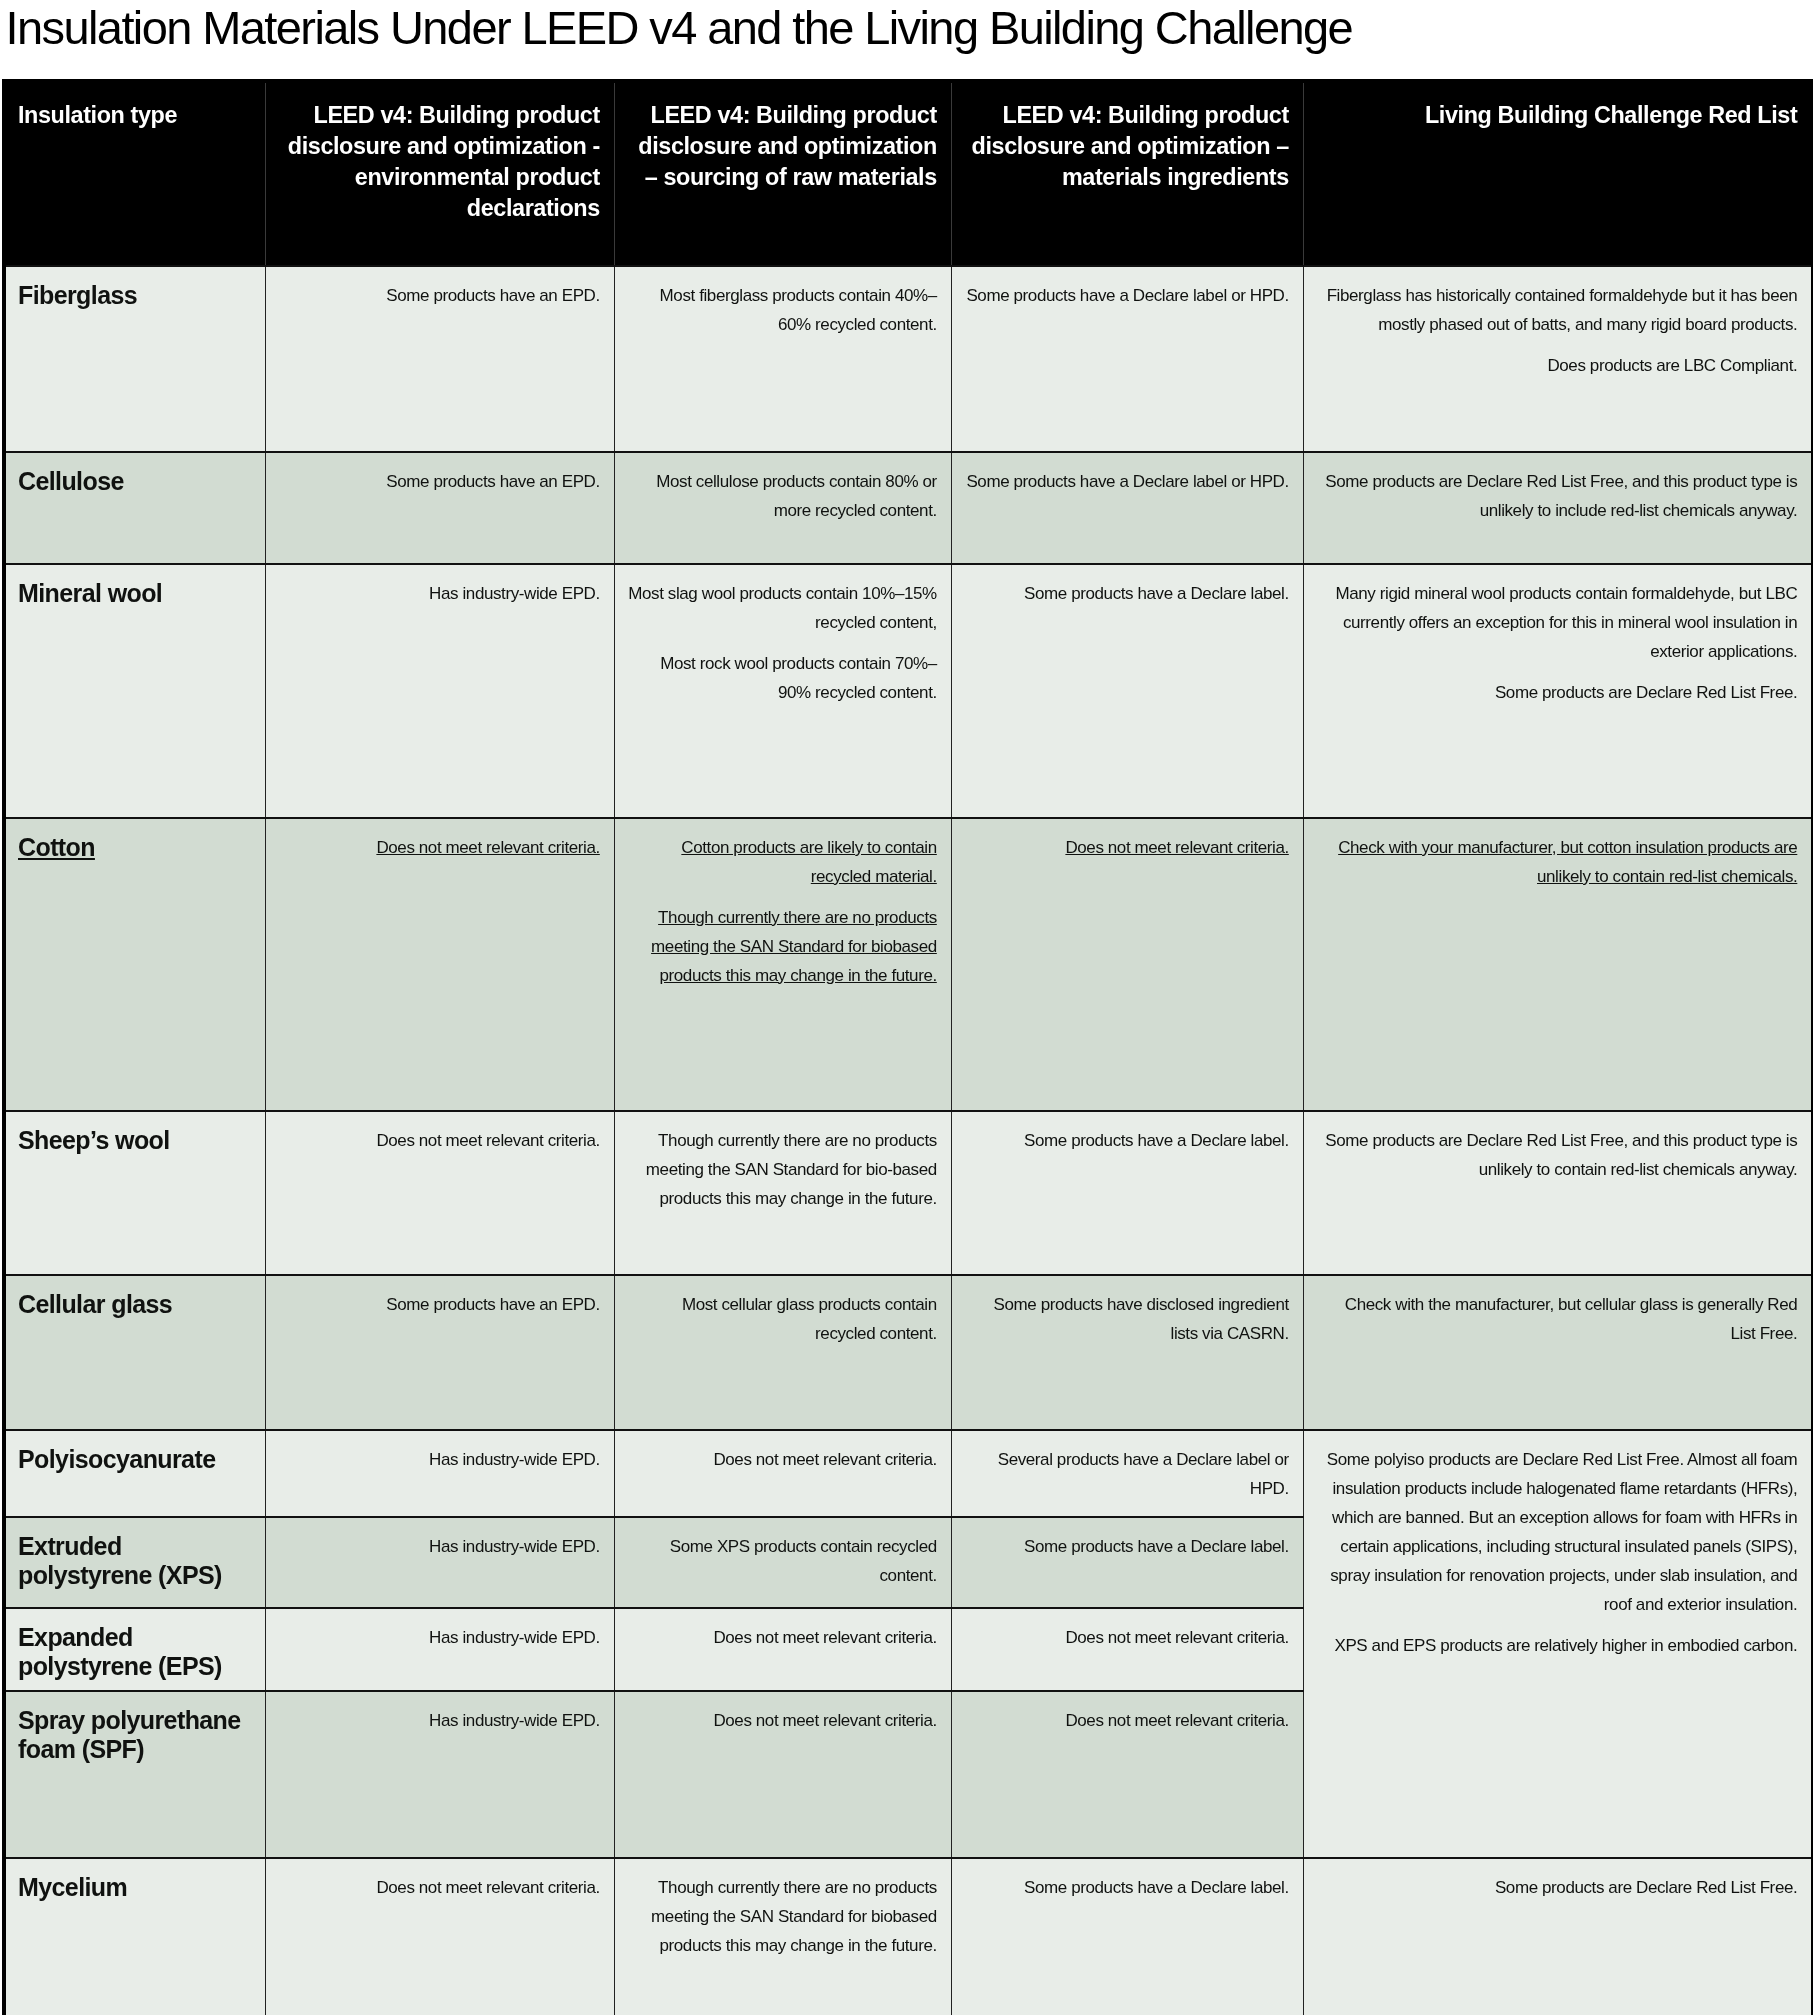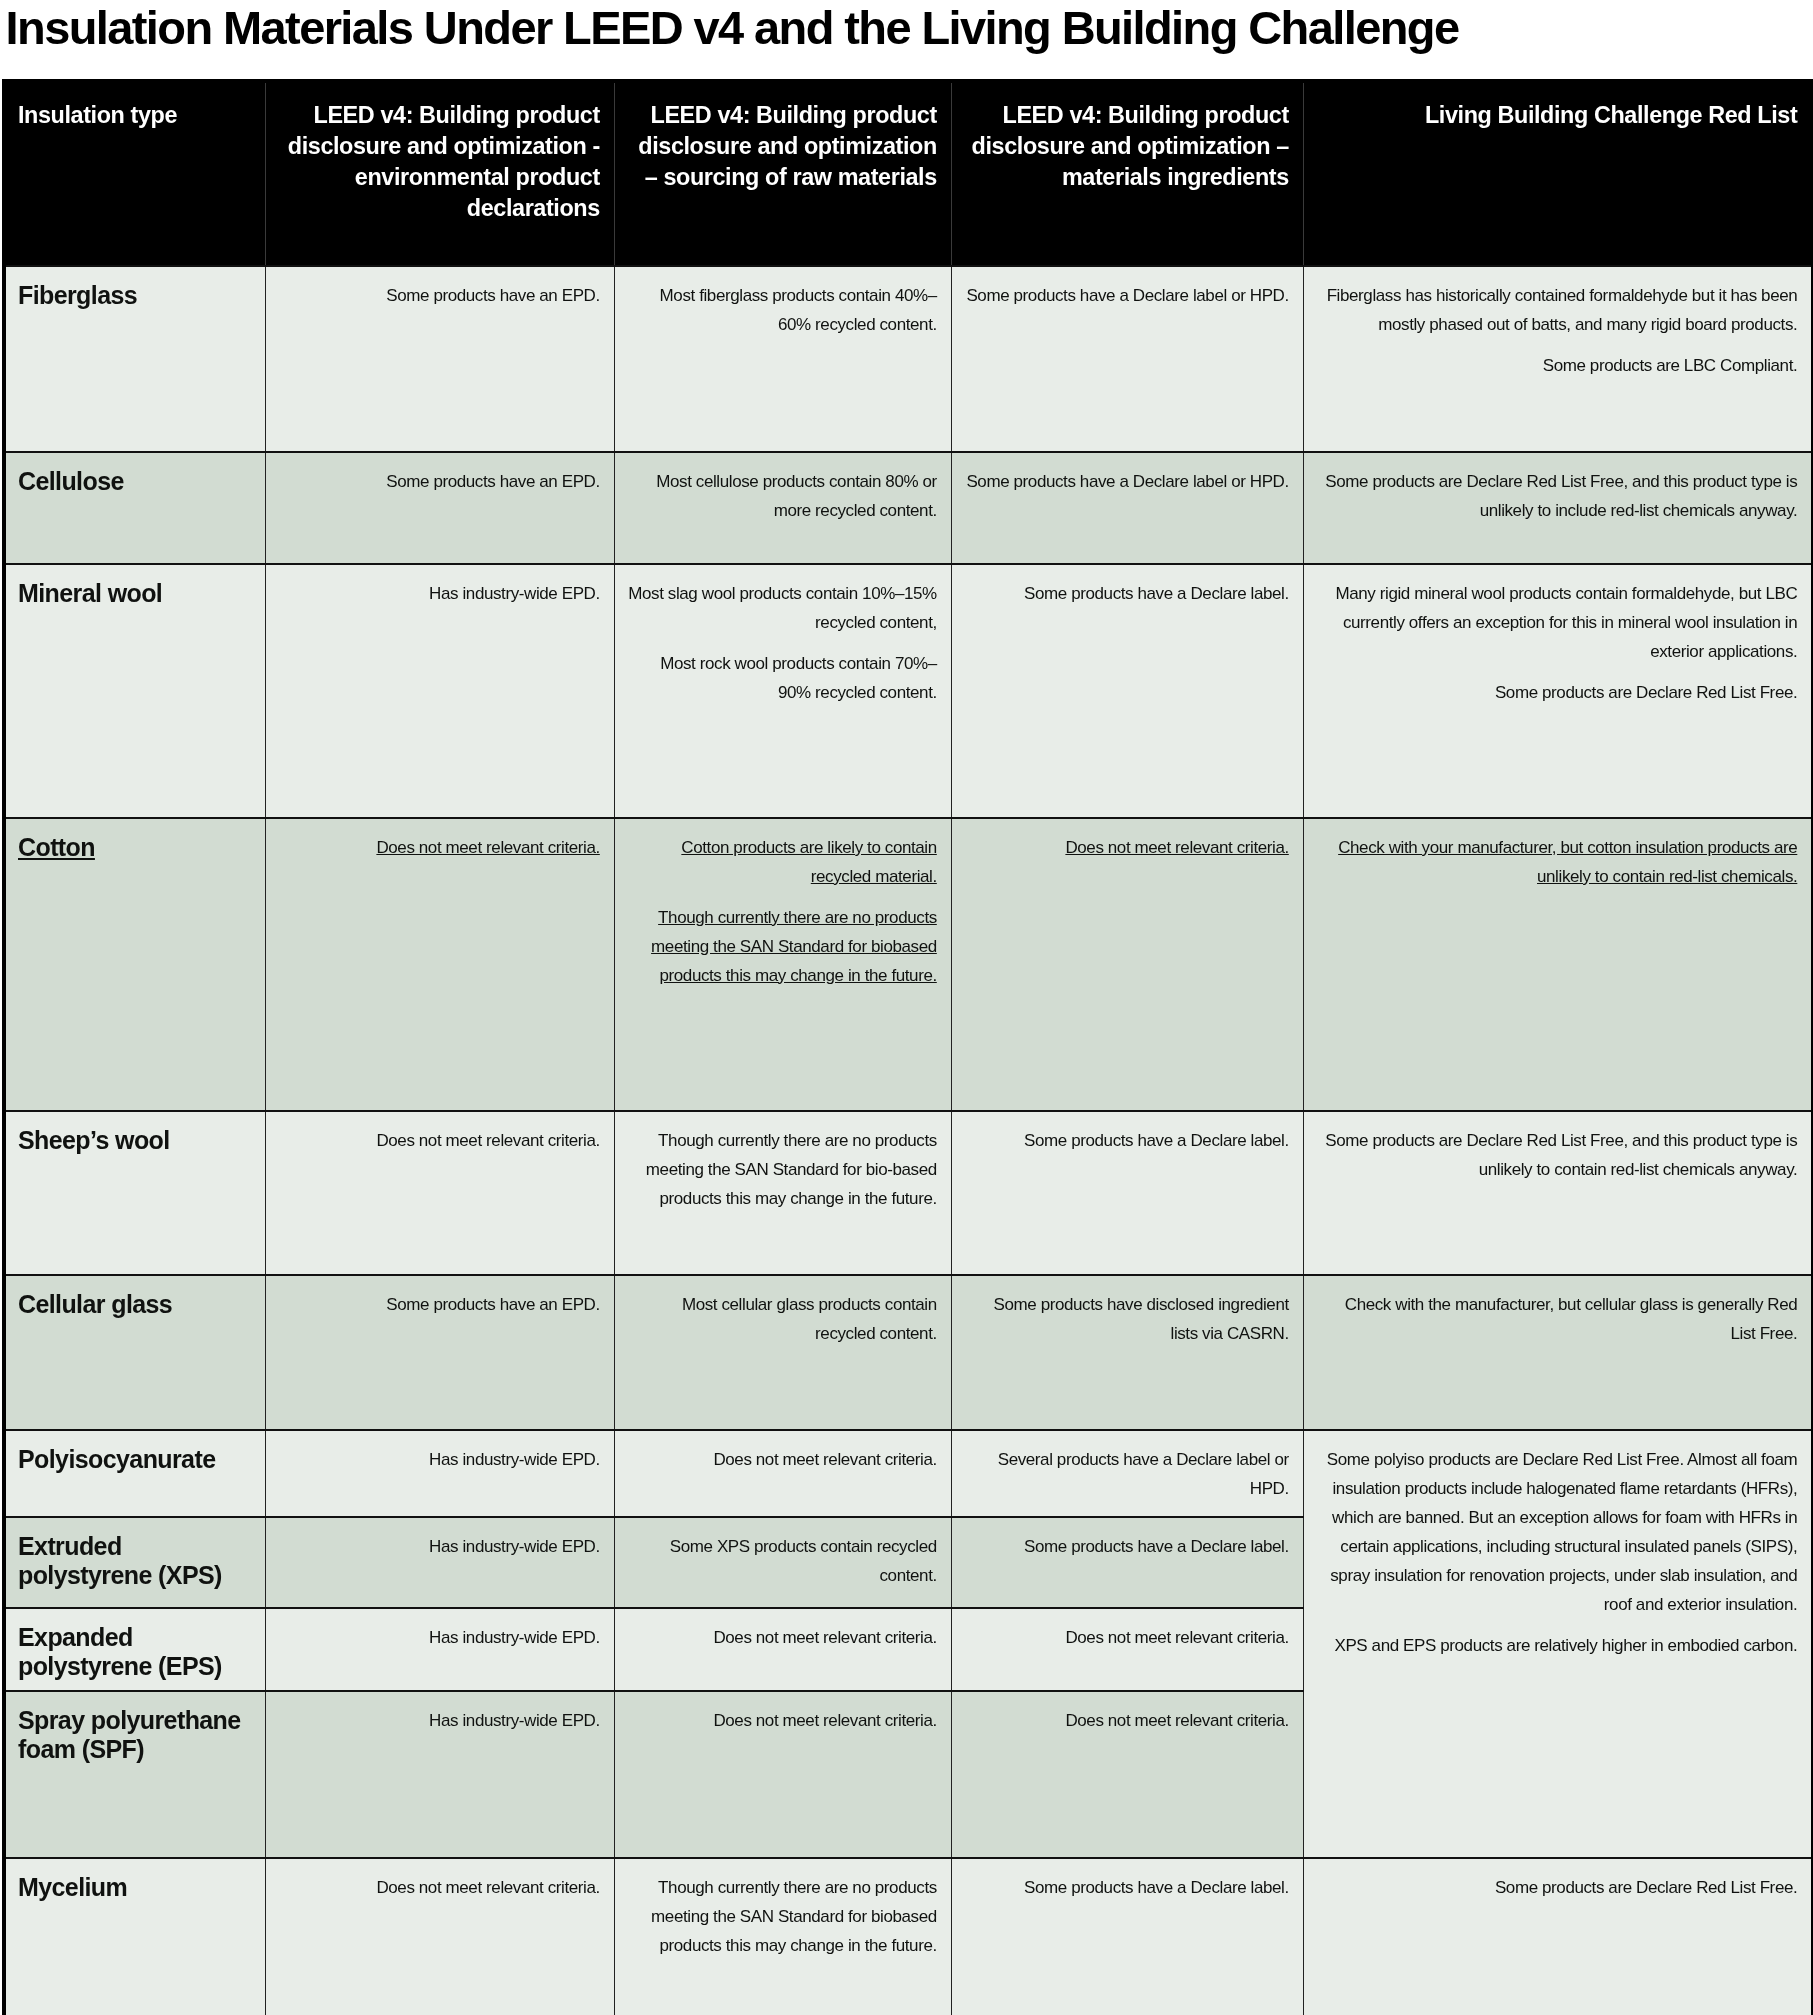--- a/index.html
+++ b/index.html
@@ -13,21 +13,21 @@
   }
   *{box-sizing:border-box;}
   html,body{margin:0;padding:0;}
   body{
     width:1814px;height:2377px;position:relative;overflow:hidden;
     background:#ffffff;color:var(--ink);
     font-family:"Liberation Sans","DejaVu Sans",sans-serif;
   }
   .page-title{
     position:absolute;left:5.6px;top:2.4px;width:1801px;
-    font-size:47px;line-height:1.1;font-weight:bold;
+    font-size:47px;line-height:1.1;font-weight:normal;
     letter-spacing:-1.6px;color:#000;white-space:nowrap;
   }
   .tbl-wrap{position:absolute;left:2px;top:79px;width:1809px;}
   table.main{
     width:1809px;border-collapse:collapse;table-layout:fixed;
     border:4px solid #000;
   }
   th,td{
     vertical-align:top;
     border-left:1.6px solid var(--grid-v);
@@ -86,21 +86,21 @@
             <p>Some products have an EPD.</p>
           </td>
           <td>
             <p>Most fiberglass products contain 40%–60% recycled content.</p>
           </td>
           <td>
             <p>Some products have a Declare label or HPD.</p>
           </td>
           <td>
             <p>Fiberglass has historically contained formaldehyde but it has been mostly phased out of batts, and many rigid board products.</p>
-            <p>Some products are LBC Compliant.</p>
+            <p>Does products are LBC Compliant.</p>
           </td>
         </tr>
         <tr class="dark" style="height: 112px;">
           <td class="rowlabel">Cellulose</td>
           <td>
             <p>Some products have an EPD.</p>
           </td>
           <td>
             <p>Most cellulose products contain 80% or more recycled content.</p>
           </td>

